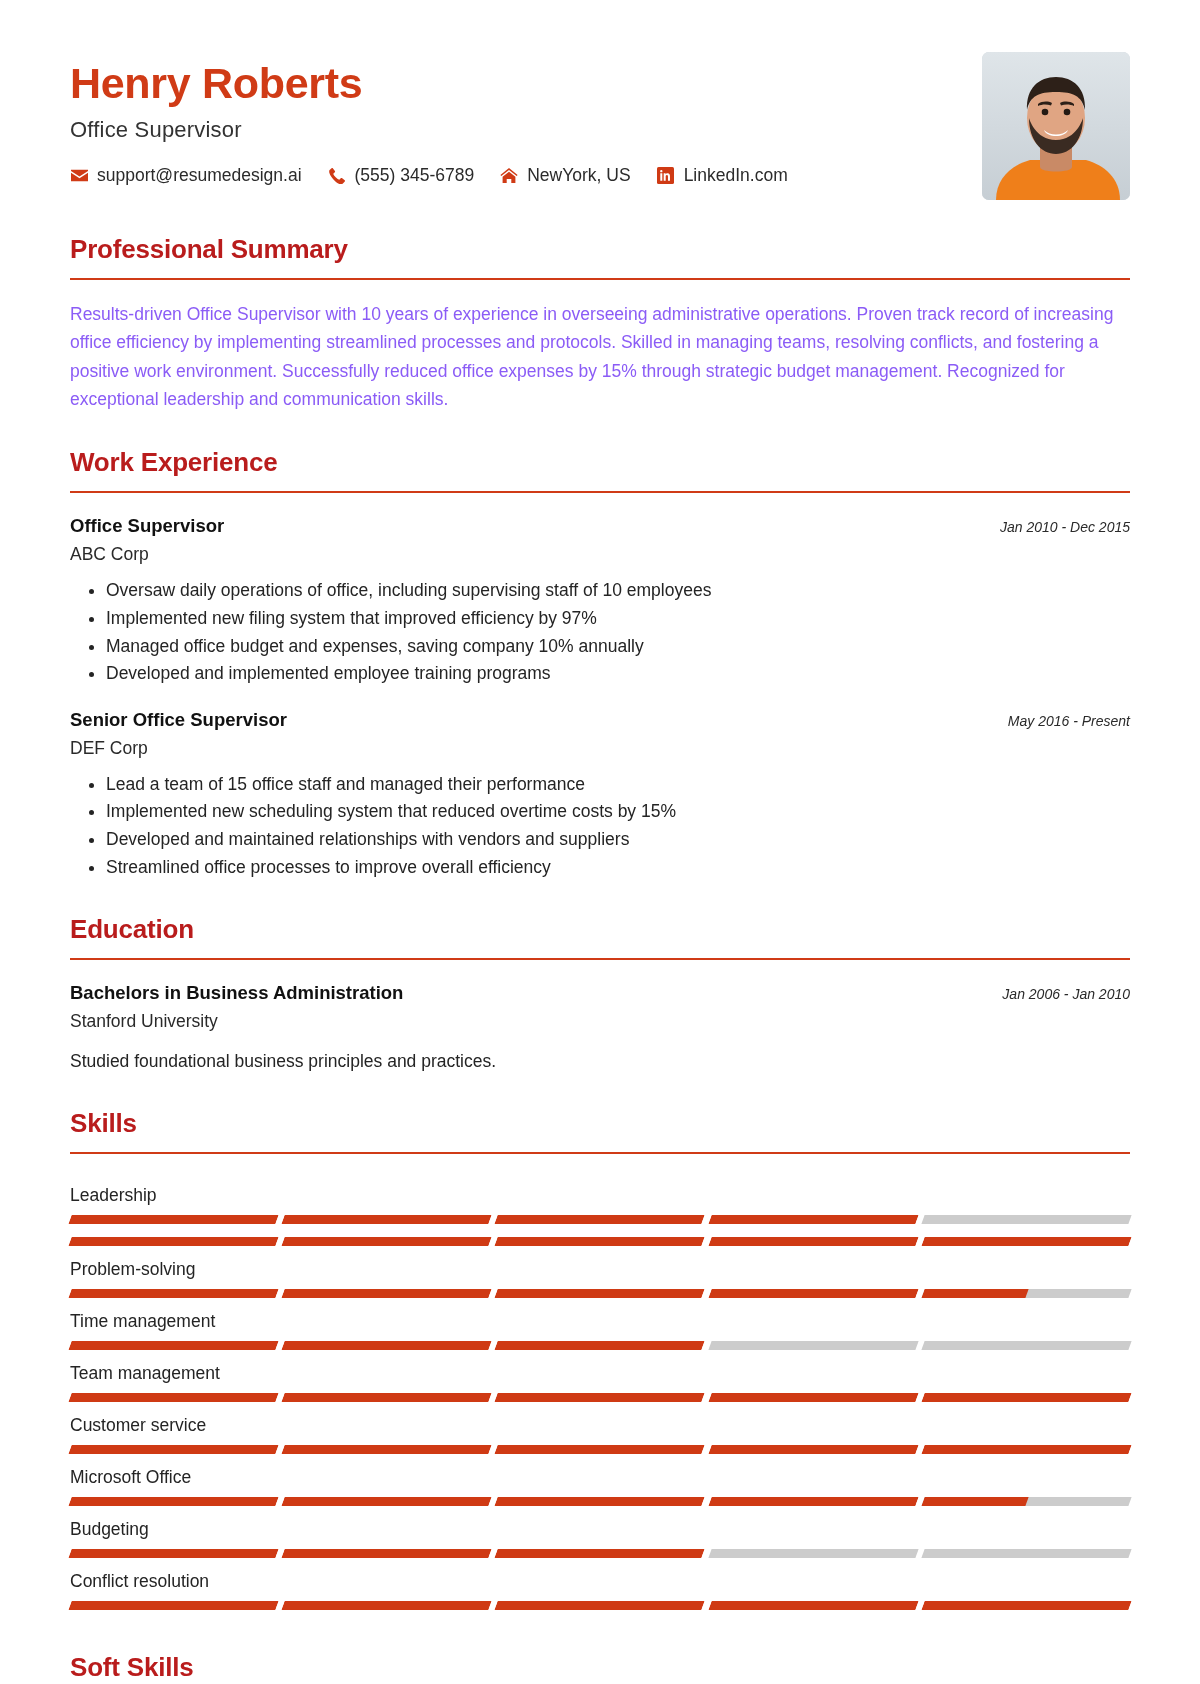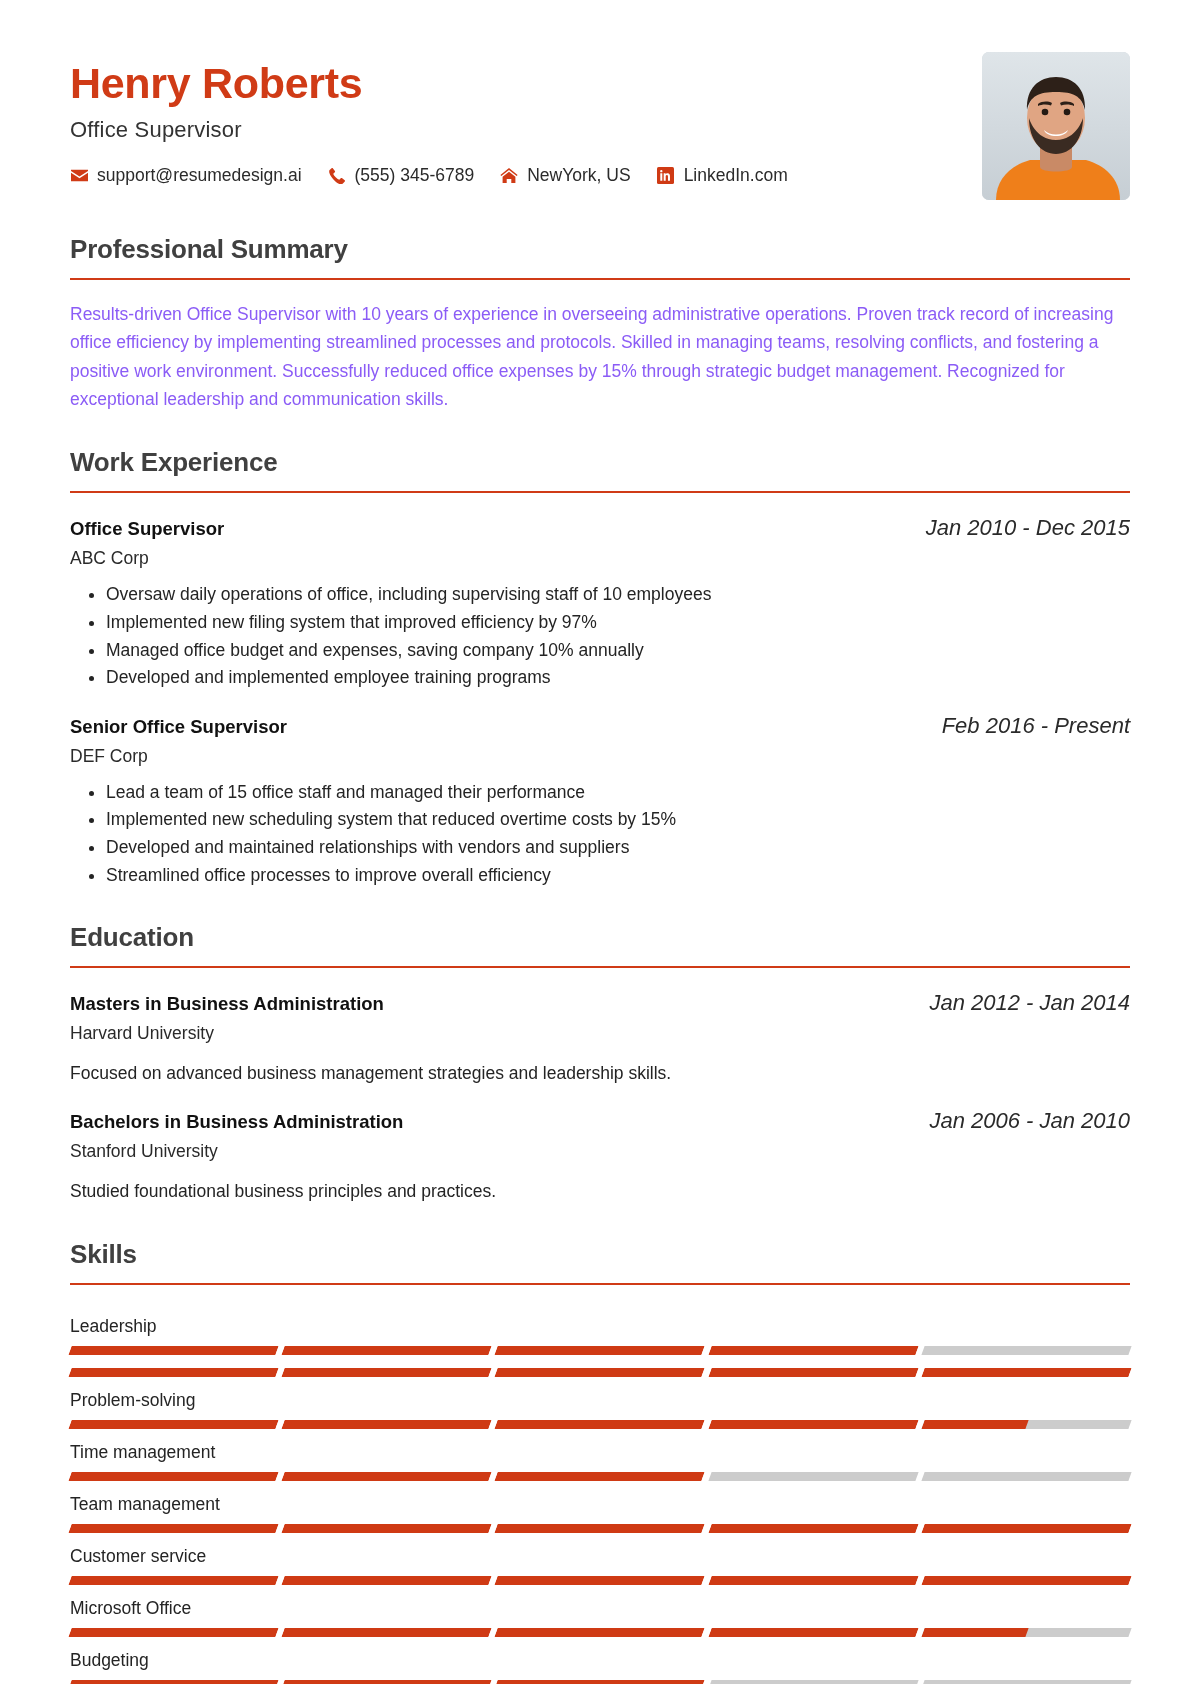--- a/index.html
+++ b/index.html
@@ -76,21 +76,21 @@
     background: #cfd6db;
     position: relative;
   }
   .photo svg { display: block; width: 100%; height: 100%; }
 
   
   .section { margin-top: 34px; }
   .section-title {
     font-size: 26px;
     font-weight: bold;
-    color: #404040;
+    color: #b91c1c;
     letter-spacing: -0.2px;
   }
   .section-rule {
     height: 2px;
     background: #d03b16;
     margin-top: 13px;
   }
 
   .summary-text {
     margin-top: 20px;
@@ -107,21 +107,21 @@
     justify-content: space-between;
     align-items: baseline;
     gap: 20px;
   }
   .entry-title {
     font-size: 18.5px;
     font-weight: bold;
     color: #111111;
   }
   .entry-date {
-    font-size: 22px;
+    font-size: 14px;
     font-style: italic;
     color: #2a2a2a;
     white-space: nowrap;
   }
   .entry-org {
     font-size: 17.5px;
     color: #2a2a2a;
     margin-top: 7px;
   }
   .entry-bullets {
@@ -279,44 +279,36 @@
         <li>Oversaw daily operations of office, including supervising staff of 10 employees</li>
         <li>Implemented new filing system that improved efficiency by 97%</li>
         <li>Managed office budget and expenses, saving company 10% annually</li>
         <li>Developed and implemented employee training programs</li>
       </ul>
     </div>
 
     <div class="entry">
       <div class="entry-head">
         <div class="entry-title">Senior Office Supervisor</div>
-        <div class="entry-date">Feb 2016 - Present</div>
+        <div class="entry-date">May 2016 - Present</div>
       </div>
       <div class="entry-org">DEF Corp</div>
       <ul class="entry-bullets">
         <li>Lead a team of 15 office staff and managed their performance</li>
         <li>Implemented new scheduling system that reduced overtime costs by 15%</li>
         <li>Developed and maintained relationships with vendors and suppliers</li>
         <li>Streamlined office processes to improve overall efficiency</li>
       </ul>
     </div>
   </div>
 
   <div class="section">
     <div class="section-title">Education</div>
     <div class="section-rule"></div>
 
-    <div class="entry">
-      <div class="entry-head">
-        <div class="entry-title">Masters in Business Administration</div>
-        <div class="entry-date">Jan 2012 - Jan 2014</div>
-      </div>
-      <div class="entry-org">Harvard University</div>
-      <div class="entry-desc">Focused on advanced business management strategies and leadership skills.</div>
-    </div>
 
     <div class="entry">
       <div class="entry-head">
         <div class="entry-title">Bachelors in Business Administration</div>
         <div class="entry-date">Jan 2006 - Jan 2010</div>
       </div>
       <div class="entry-org">Stanford University</div>
       <div class="entry-desc">Studied foundational business principles and practices.</div>
     </div>
   </div>

